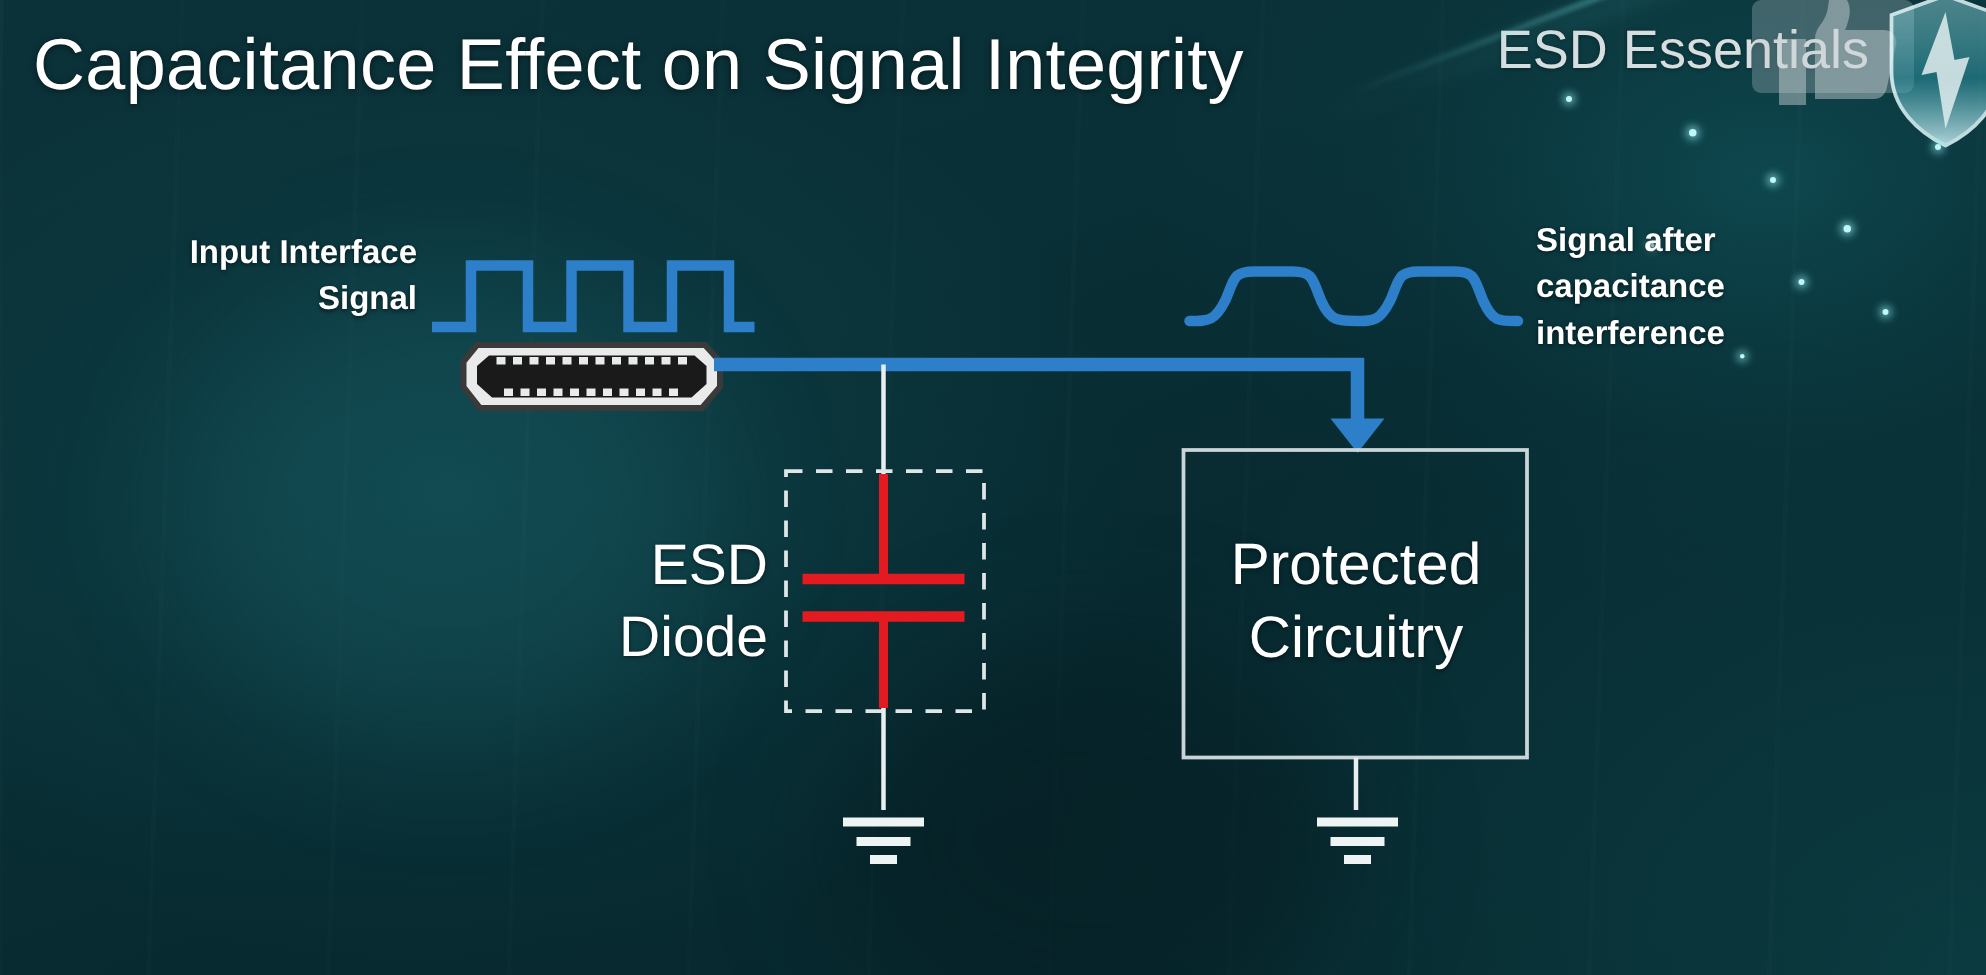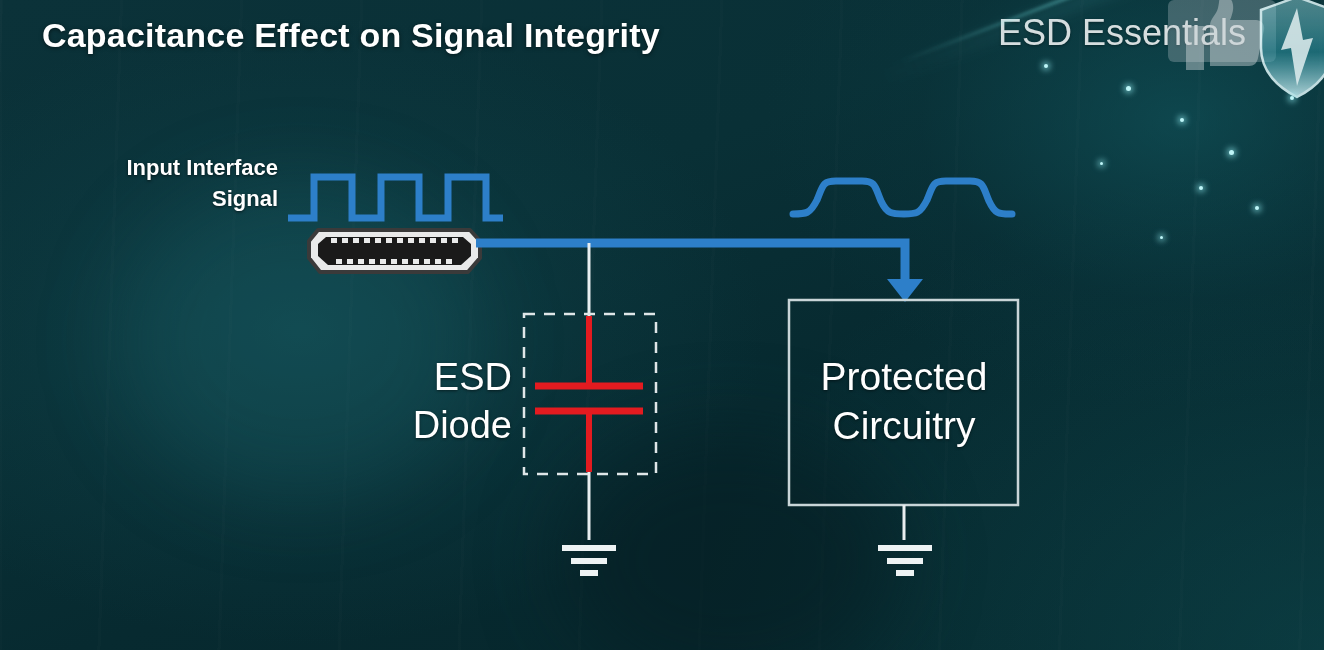--- a/index.html
+++ b/index.html
@@ -30,24 +30,24 @@
   .bg-blob {
     position: absolute;
     border-radius: 50%;
     filter: blur(40px);
     pointer-events: none;
   }
 
   
   #title {
     position: absolute;
-    left: 42px;
+    left: 22px;
     top: 16px;
-    font-size: 34px;
-    font-weight: 700;
+    font-size: 48px;
+    font-weight: 400;
     color: #ffffff;
     letter-spacing: 0.2px;
     text-shadow: 0 1px 4px rgba(0,0,0,0.55);
     white-space: nowrap;
   }
   #brand {
     position: absolute;
     right: 78px;
     top: 12px;
     font-size: 36px;
@@ -163,20 +163,23 @@
   <div class="spark" style="left:1229px; top:150px; width:5px; height:5px;"></div>
   <div class="spark" style="left:1199px; top:186px; width:4px; height:4px;"></div>
   <div class="spark" style="left:1255px; top:206px; width:4px; height:4px;"></div>
   <div class="spark" style="left:1100px; top:162px; width:3px; height:3px;"></div>
   <div class="spark" style="left:1044px; top:64px; width:4px; height:4px;"></div>
   <div class="spark" style="left:1290px; top:96px; width:4px; height:4px;"></div>
   <div class="spark" style="left:1160px; top:236px; width:3px; height:3px;"></div>
 
   <div class="label" id="label-input">Input Interface
 Signal</div>
+  <div class="label" id="label-output">Signal after
+capacitance
+interference</div>
 
   <svg class="layer" width="1324" height="650" viewBox="0 0 1324 650">
 
     <g>
       <path d="M288 218 H314 V177 H352 V218 H381 V177 H419 V218 H448 V177 H486 V218 H503" fill="none" stroke="#2d7fc9" stroke-width="7" stroke-linejoin="miter" stroke-linecap="butt"></path>
     </g>
 
     <g>
       <path d="M793 214
                C 806 214 810 214 817 200

